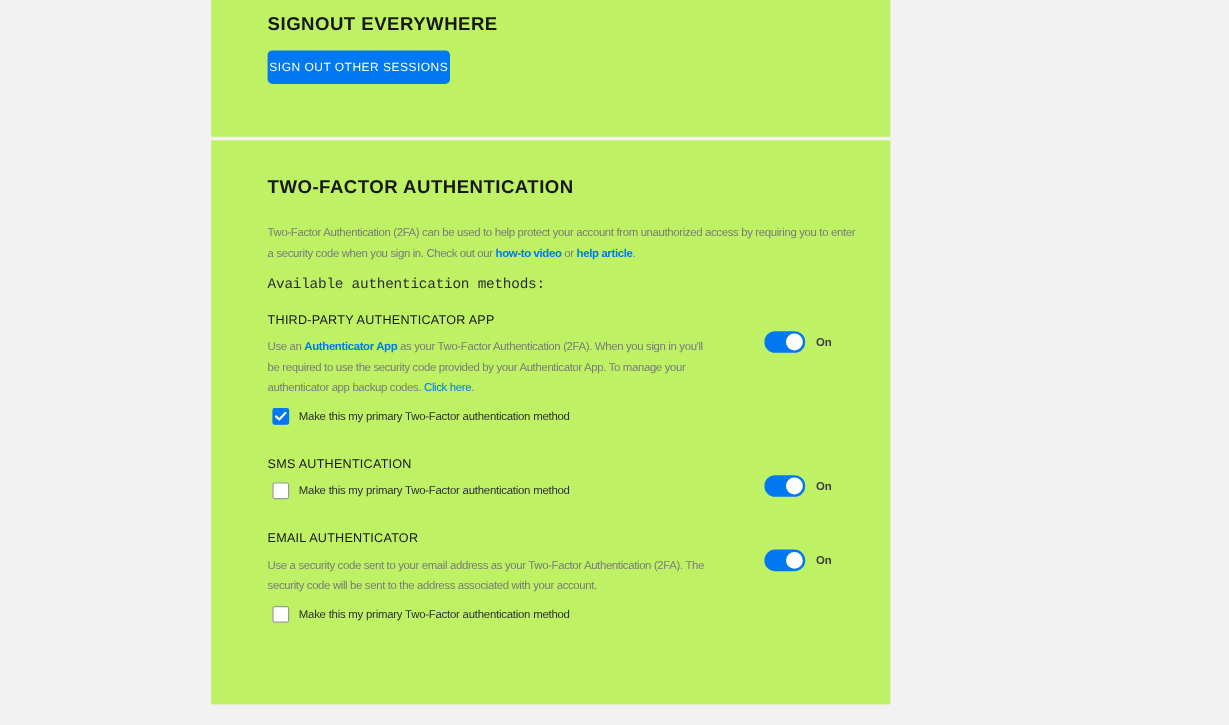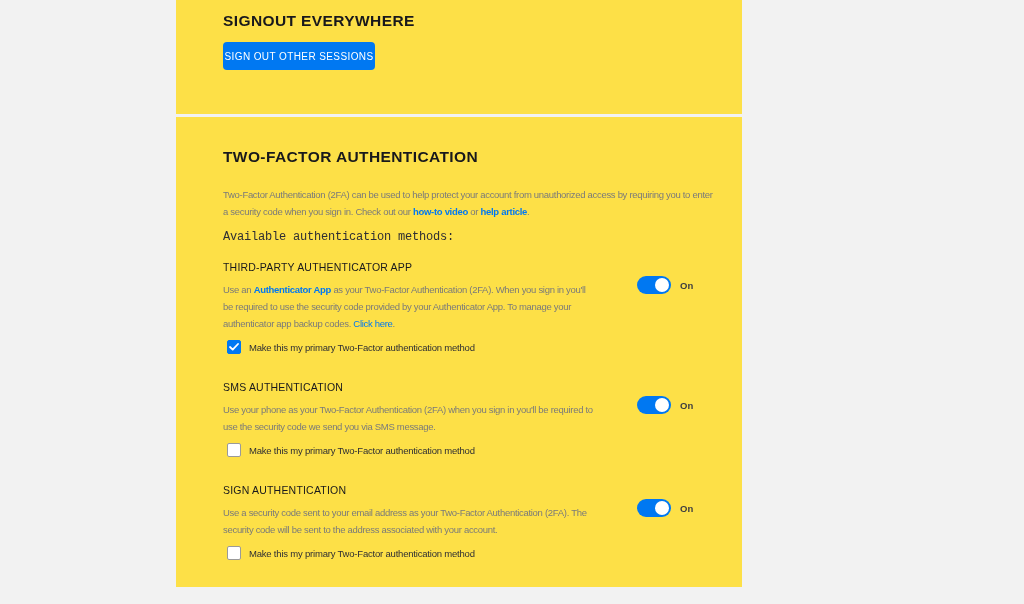--- a/index.html
+++ b/index.html
@@ -8,21 +8,21 @@
     overflow: hidden;
     background: #f2f2f2;
     font-family: "Liberation Sans", sans-serif;
   }
   .content-column {
     position: absolute;
     left: 176px; top: 0;
     width: 566px;
   }
   .card {
-    background: #fde047;
+    background: #bef264;
     padding-left: 47px;
     padding-right: 44px;
   }
   .card-signout {
     height: 114px;
     padding-top: 12px;
   }
   .card-2fa {
     margin-top: 3px;
     height: 470px;
@@ -190,37 +190,36 @@
       </div>
       <div class="method-right">
         <span class="toggle on"></span>
         <span class="toggle-label">On</span>
       </div>
     </div>
 
     <div class="method method-2">
       <div class="method-left">
         <h3 class="method-title">SMS AUTHENTICATION</h3>
-        <p class="desc">Use your phone as your Two-Factor Authentication (2FA) when you sign in you'll be required to use the security code we send you via SMS message.</p>
         <div class="checkbox-row">
           <span class="checkbox">
             
           </span>
           <span class="cb-label">Make this my primary Two-Factor authentication method</span>
         </div>
       </div>
       <div class="method-right">
         <span class="toggle on"></span>
         <span class="toggle-label">On</span>
       </div>
     </div>
 
     <div class="method method-3">
       <div class="method-left">
-        <h3 class="method-title">SIGN AUTHENTICATION</h3>
+        <h3 class="method-title">EMAIL AUTHENTICATOR</h3>
         <p class="desc">Use a security code sent to your email address as your Two-Factor Authentication (2FA). The security code will be sent to the address associated with your account.</p>
         <div class="checkbox-row">
           <span class="checkbox">
             
           </span>
           <span class="cb-label">Make this my primary Two-Factor authentication method</span>
         </div>
       </div>
       <div class="method-right">
         <span class="toggle on"></span>

